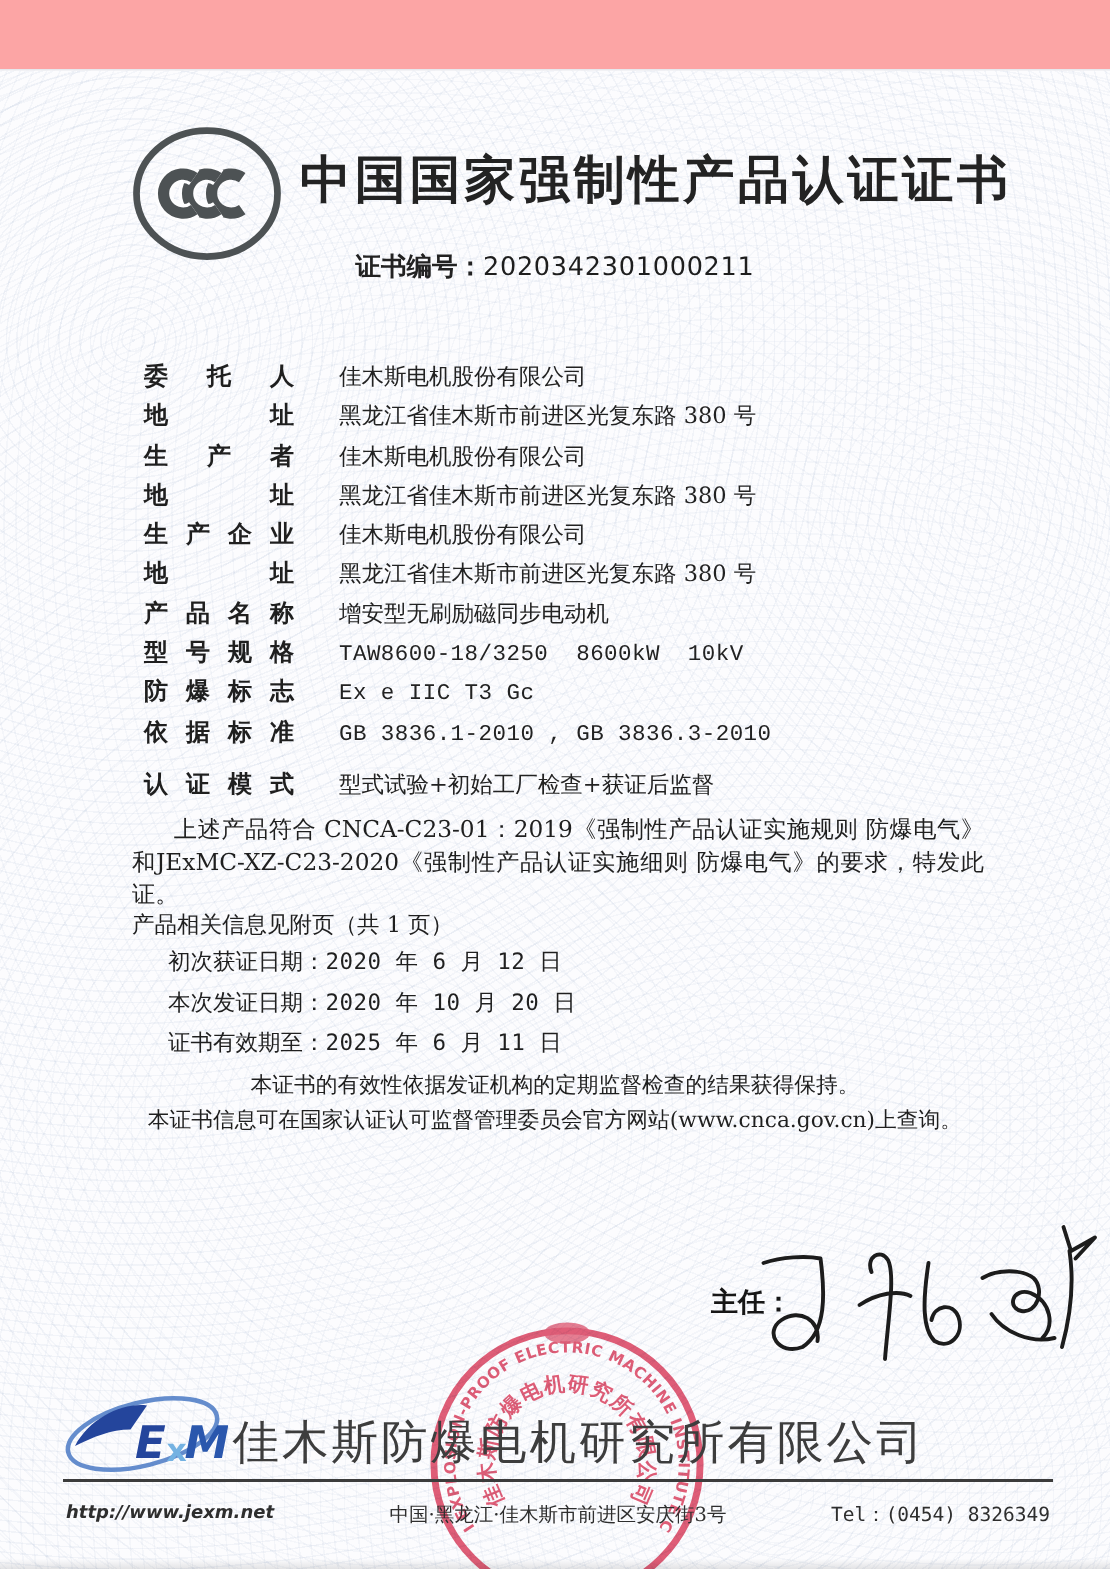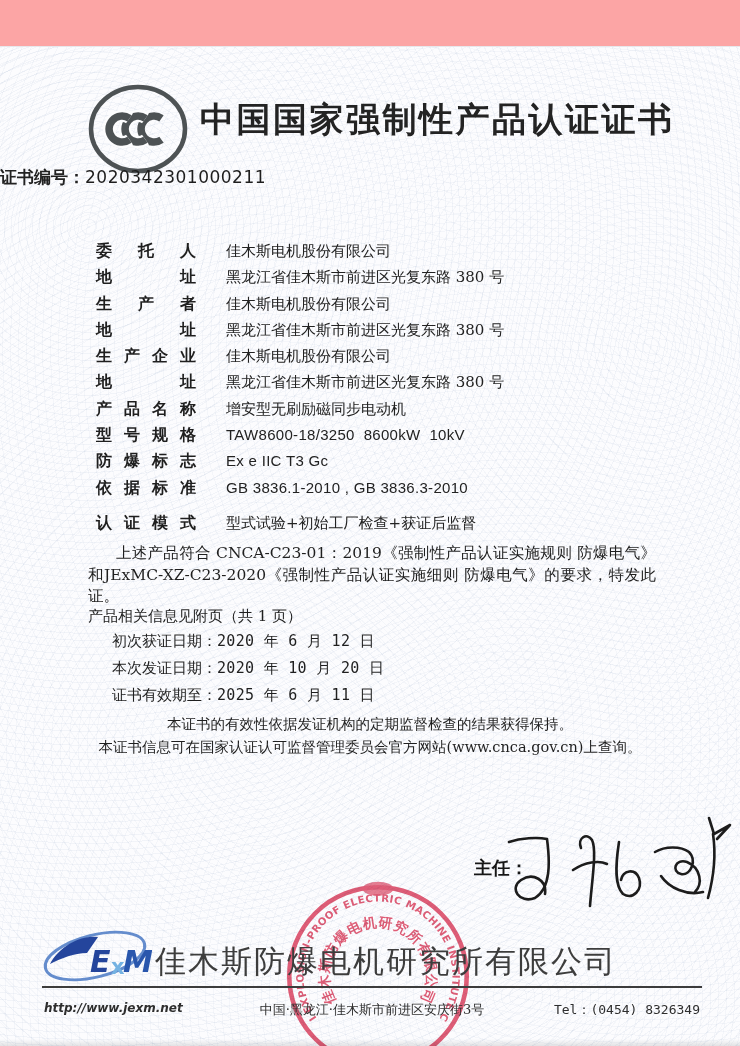--- a/index.html
+++ b/index.html
@@ -25,34 +25,34 @@
   .abs{position:absolute;}
 
   
   .ccc-logo{left:86px;top:80px;width:104px;height:98px;}
   .title{
     left:200px;top:97px;width:472px;
     font-family:"DejaVu Sans","Liberation Sans",sans-serif;
     font-size:34px;font-weight:600;letter-spacing:2.5px;color:#232323;
     white-space:nowrap;
   }
-  .certno-line{left:0;width:740px;top:166px;text-align:left;font-size:17px;}
+  .certno-line{left:0;width:740px;top:166px;text-align:center;font-size:17px;}
   .certno-label{font-weight:600;color:#222;}
   .certno-value{font-family:"DejaVu Sans","Liberation Sans",sans-serif;font-size:17px;color:#1e1e1e;letter-spacing:0.5px;}
 
   
   .fields{left:96px;top:241px;width:566px;}
   .frow{display:flex;align-items:baseline;height:26.3px;}
   .frow.gap{margin-top:9px;}
   .flabel{
     display:inline-block;width:100px;font-size:16px;font-weight:600;color:#1f1f1f;
     text-align:justify;text-align-last:justify;flex:0 0 100px;
   }
   .fvalue{margin-left:30px;font-size:15px;color:#222;white-space:pre;}
-  .fvalue.mono{font-family:Liberation Sans, sans-serif;font-size:15px;letter-spacing:0.3px;}
+  .fvalue.mono{font-family:Liberation Mono, monospace;font-size:15px;letter-spacing:0.3px;}
 
   
   .compliance{
     left:88px;top:543px;width:568px;font-size:15.5px;line-height:21.5px;
     text-indent:1.8em;color:#1f1f1f;text-align:justify;
   }
   .attach-note{left:88px;top:607px;font-size:15px;color:#1f1f1f;}
   .dates{left:88px;top:632px;}
   .drow{height:27px;font-size:15px;color:#1f1f1f;}
   .dlabel{font-weight:400;margin-left:24px;}

